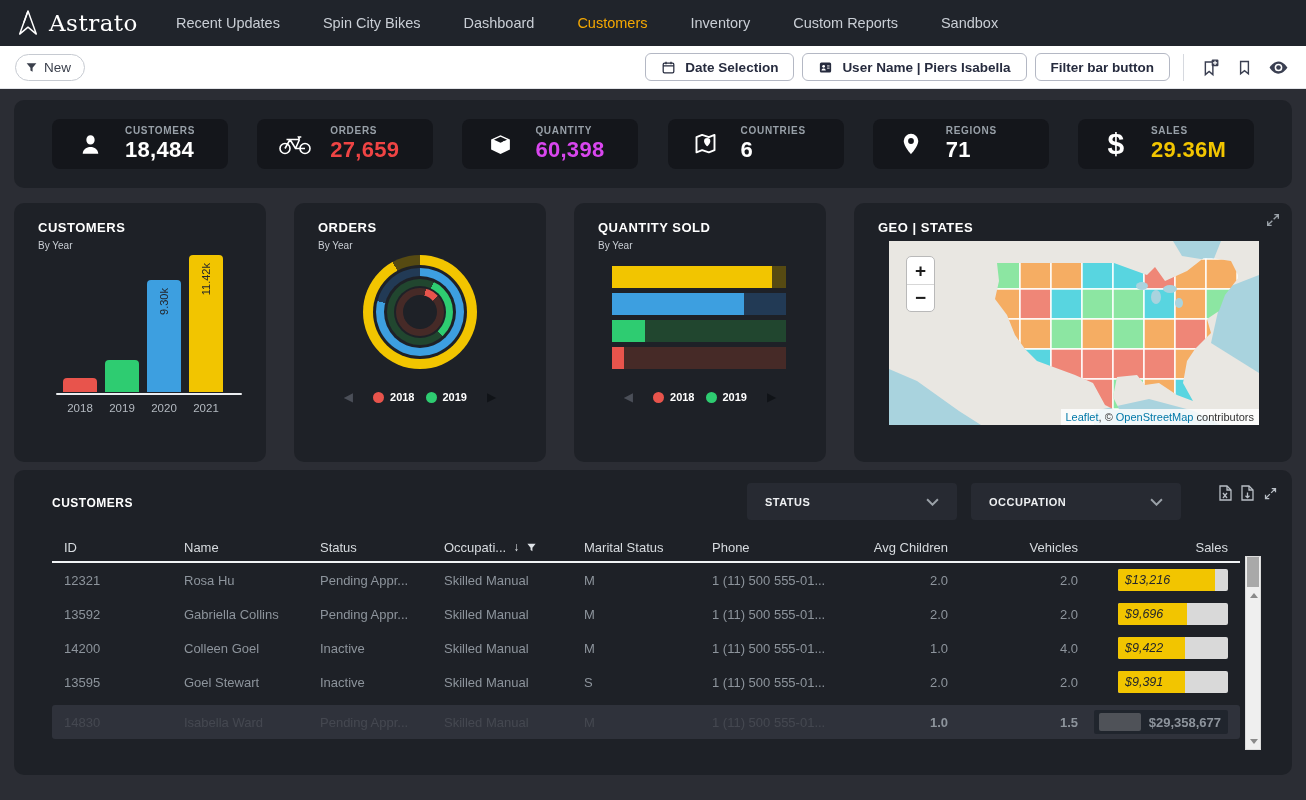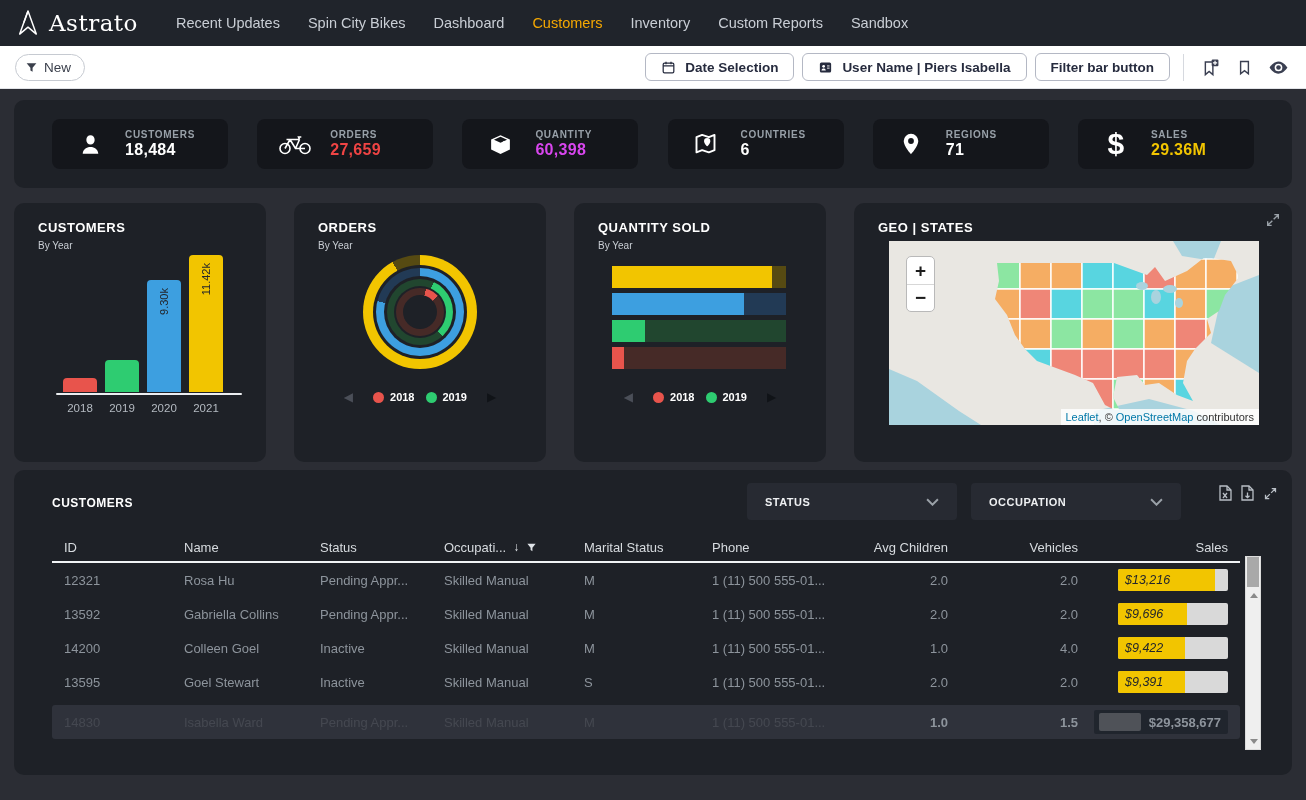--- a/index.html
+++ b/index.html
@@ -5,37 +5,37 @@
   * { box-sizing: border-box; margin: 0; padding: 0; }
   html,body { width:1306px; height:800px; }
   body {
     font-family:"Liberation Sans", sans-serif;
     background:#2b2d34; overflow:hidden; position:relative;
   }
   
   .topnav { height:46px; background:#20242b; display:flex; align-items:center; padding:0 16px; }
   .brand { display:flex; align-items:center; gap:9px; margin-right:38px; cursor:pointer; }
   .brand-text { color:#fff; font-family:"DejaVu Serif", serif; font-size:23px; letter-spacing:.5px; }
-  .nav-items { display:flex; gap:28px; }
+  .nav-items { display:flex; gap:43px; }
   .nav-item { color:#c9ced5; font-size:14.5px; cursor:pointer; white-space:nowrap; }
   .nav-item.active { color:#f5a802; }
   
   .toolbar { height:43px; background:#ffffff; display:flex; align-items:center; padding:0 15px; border-bottom:1px solid #e2e4e8; }
   .pill { border:1px solid #c6cad1; border-radius:15px; height:27px; padding:0 13px 0 9px; display:flex; align-items:center; gap:6px; color:#3a3f4b; font-size:13.5px; background:#fff; cursor:pointer; }
   .tb-right { margin-left:auto; display:flex; align-items:center; gap:8px; }
   .tb-btn { border:1px solid #b4b8c4; border-radius:6px; height:28px; padding:0 15px; display:flex; align-items:center; gap:9px; font-size:13.5px; color:#262b3e; font-weight:bold; background:#fff; cursor:pointer; }
   .tb-divider { width:1px; height:27px; background:#d6d9df; margin:0 5px; }
   .tb-icon { display:flex; align-items:center; justify-content:center; width:26px; height:26px; cursor:pointer; }
   
   .content { padding:11px 14px 0 14px; }
   .kpi-panel { background:#1e2127; border-radius:10px; height:88px; display:flex; align-items:center; justify-content:space-between; padding:0 38px; }
   .kpi-tile { width:176px; height:50px; background:#14161b; border-radius:8px; display:flex; align-items:center; padding-left:20px; gap:17px; }
   .kpi-icon { width:36px; display:flex; justify-content:center; }
   .kpi-label { font-size:10px; font-weight:bold; color:#98a0a8; letter-spacing:.7px; }
-  .kpi-value { font-size:16px; font-weight:bold; color:#fff; margin-top:1px; letter-spacing:.3px; }
+  .kpi-value { font-size:22px; font-weight:bold; color:#fff; margin-top:1px; letter-spacing:.3px; }
   .dollar-glyph { color:#fff; font-size:30px; font-weight:bold; }
   
   .charts-row { display:flex; gap:28px; margin-top:15px; }
   .card { background:#1e2127; border-radius:10px; height:259px; position:relative; }
   .card.small { width:252px; }
   .card.wide { width:438px; }
   .card-title { margin:17px 0 0 24px; font-size:13px; font-weight:bold; color:#fff; letter-spacing:.5px; }
   .card-sub { margin:5px 0 0 24px; font-size:10px; color:#c9ced4; }
   .expand-btn { position:absolute; top:9px; right:11px; cursor:pointer; }
   

